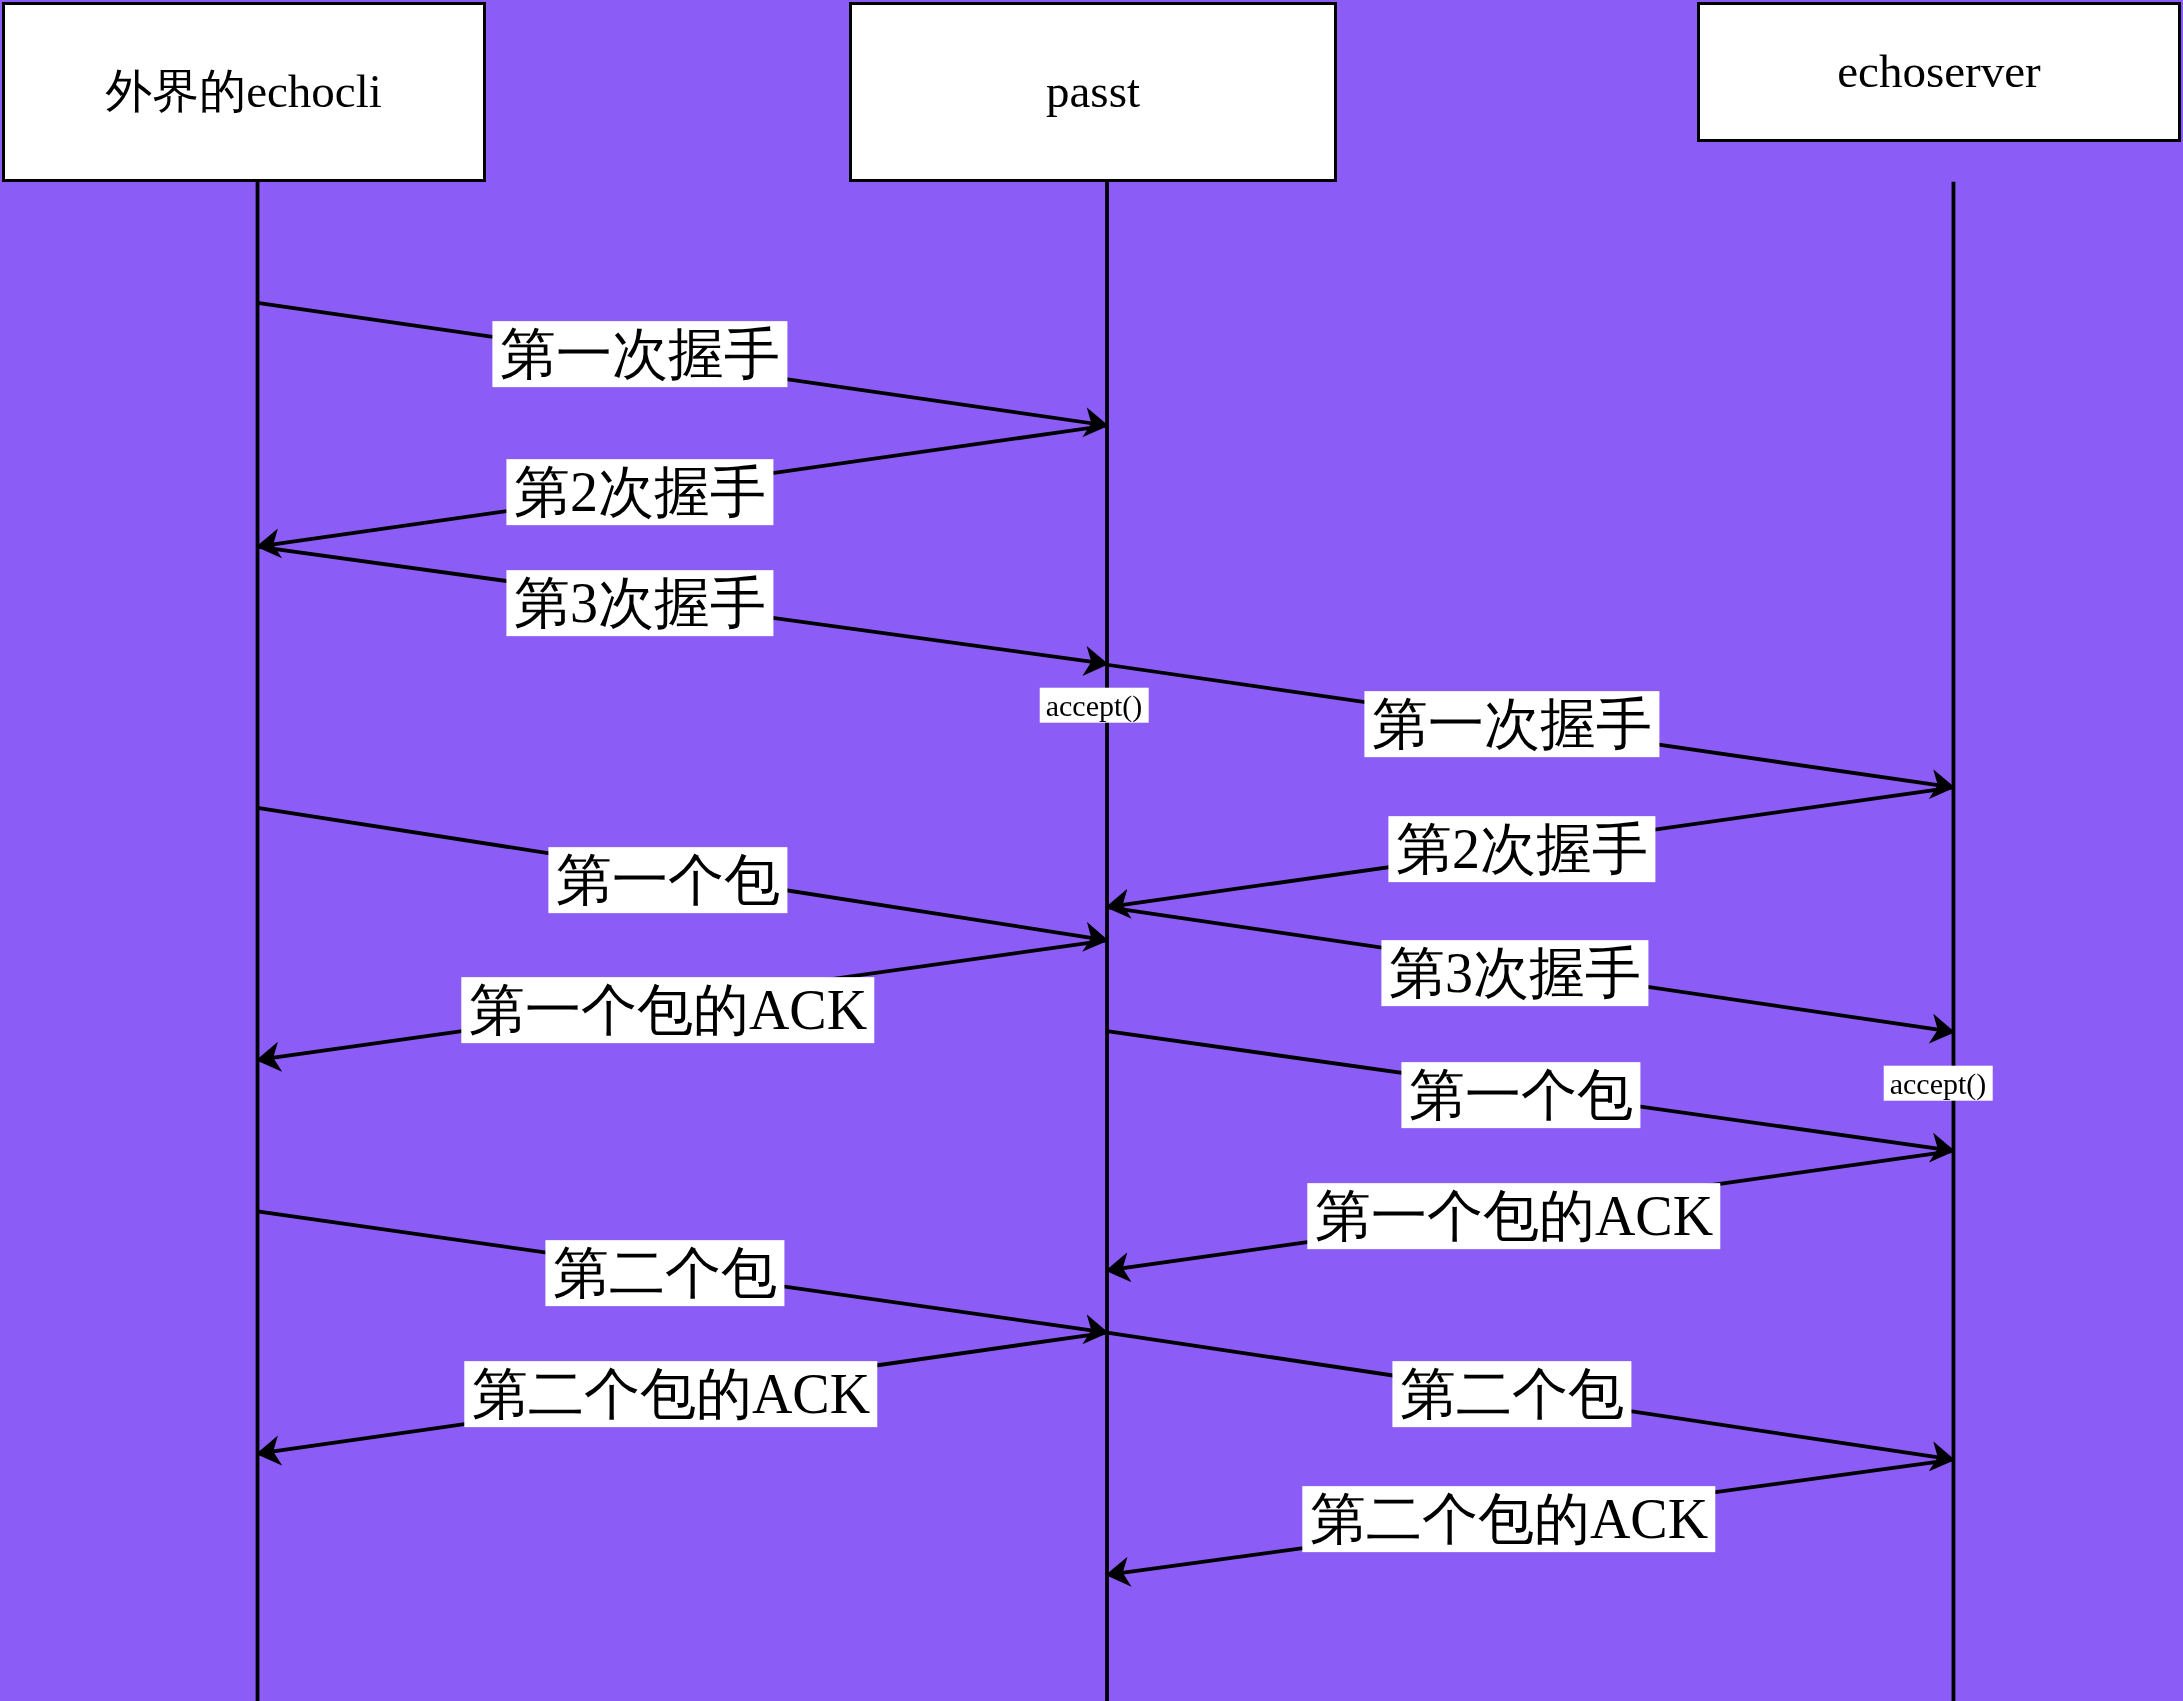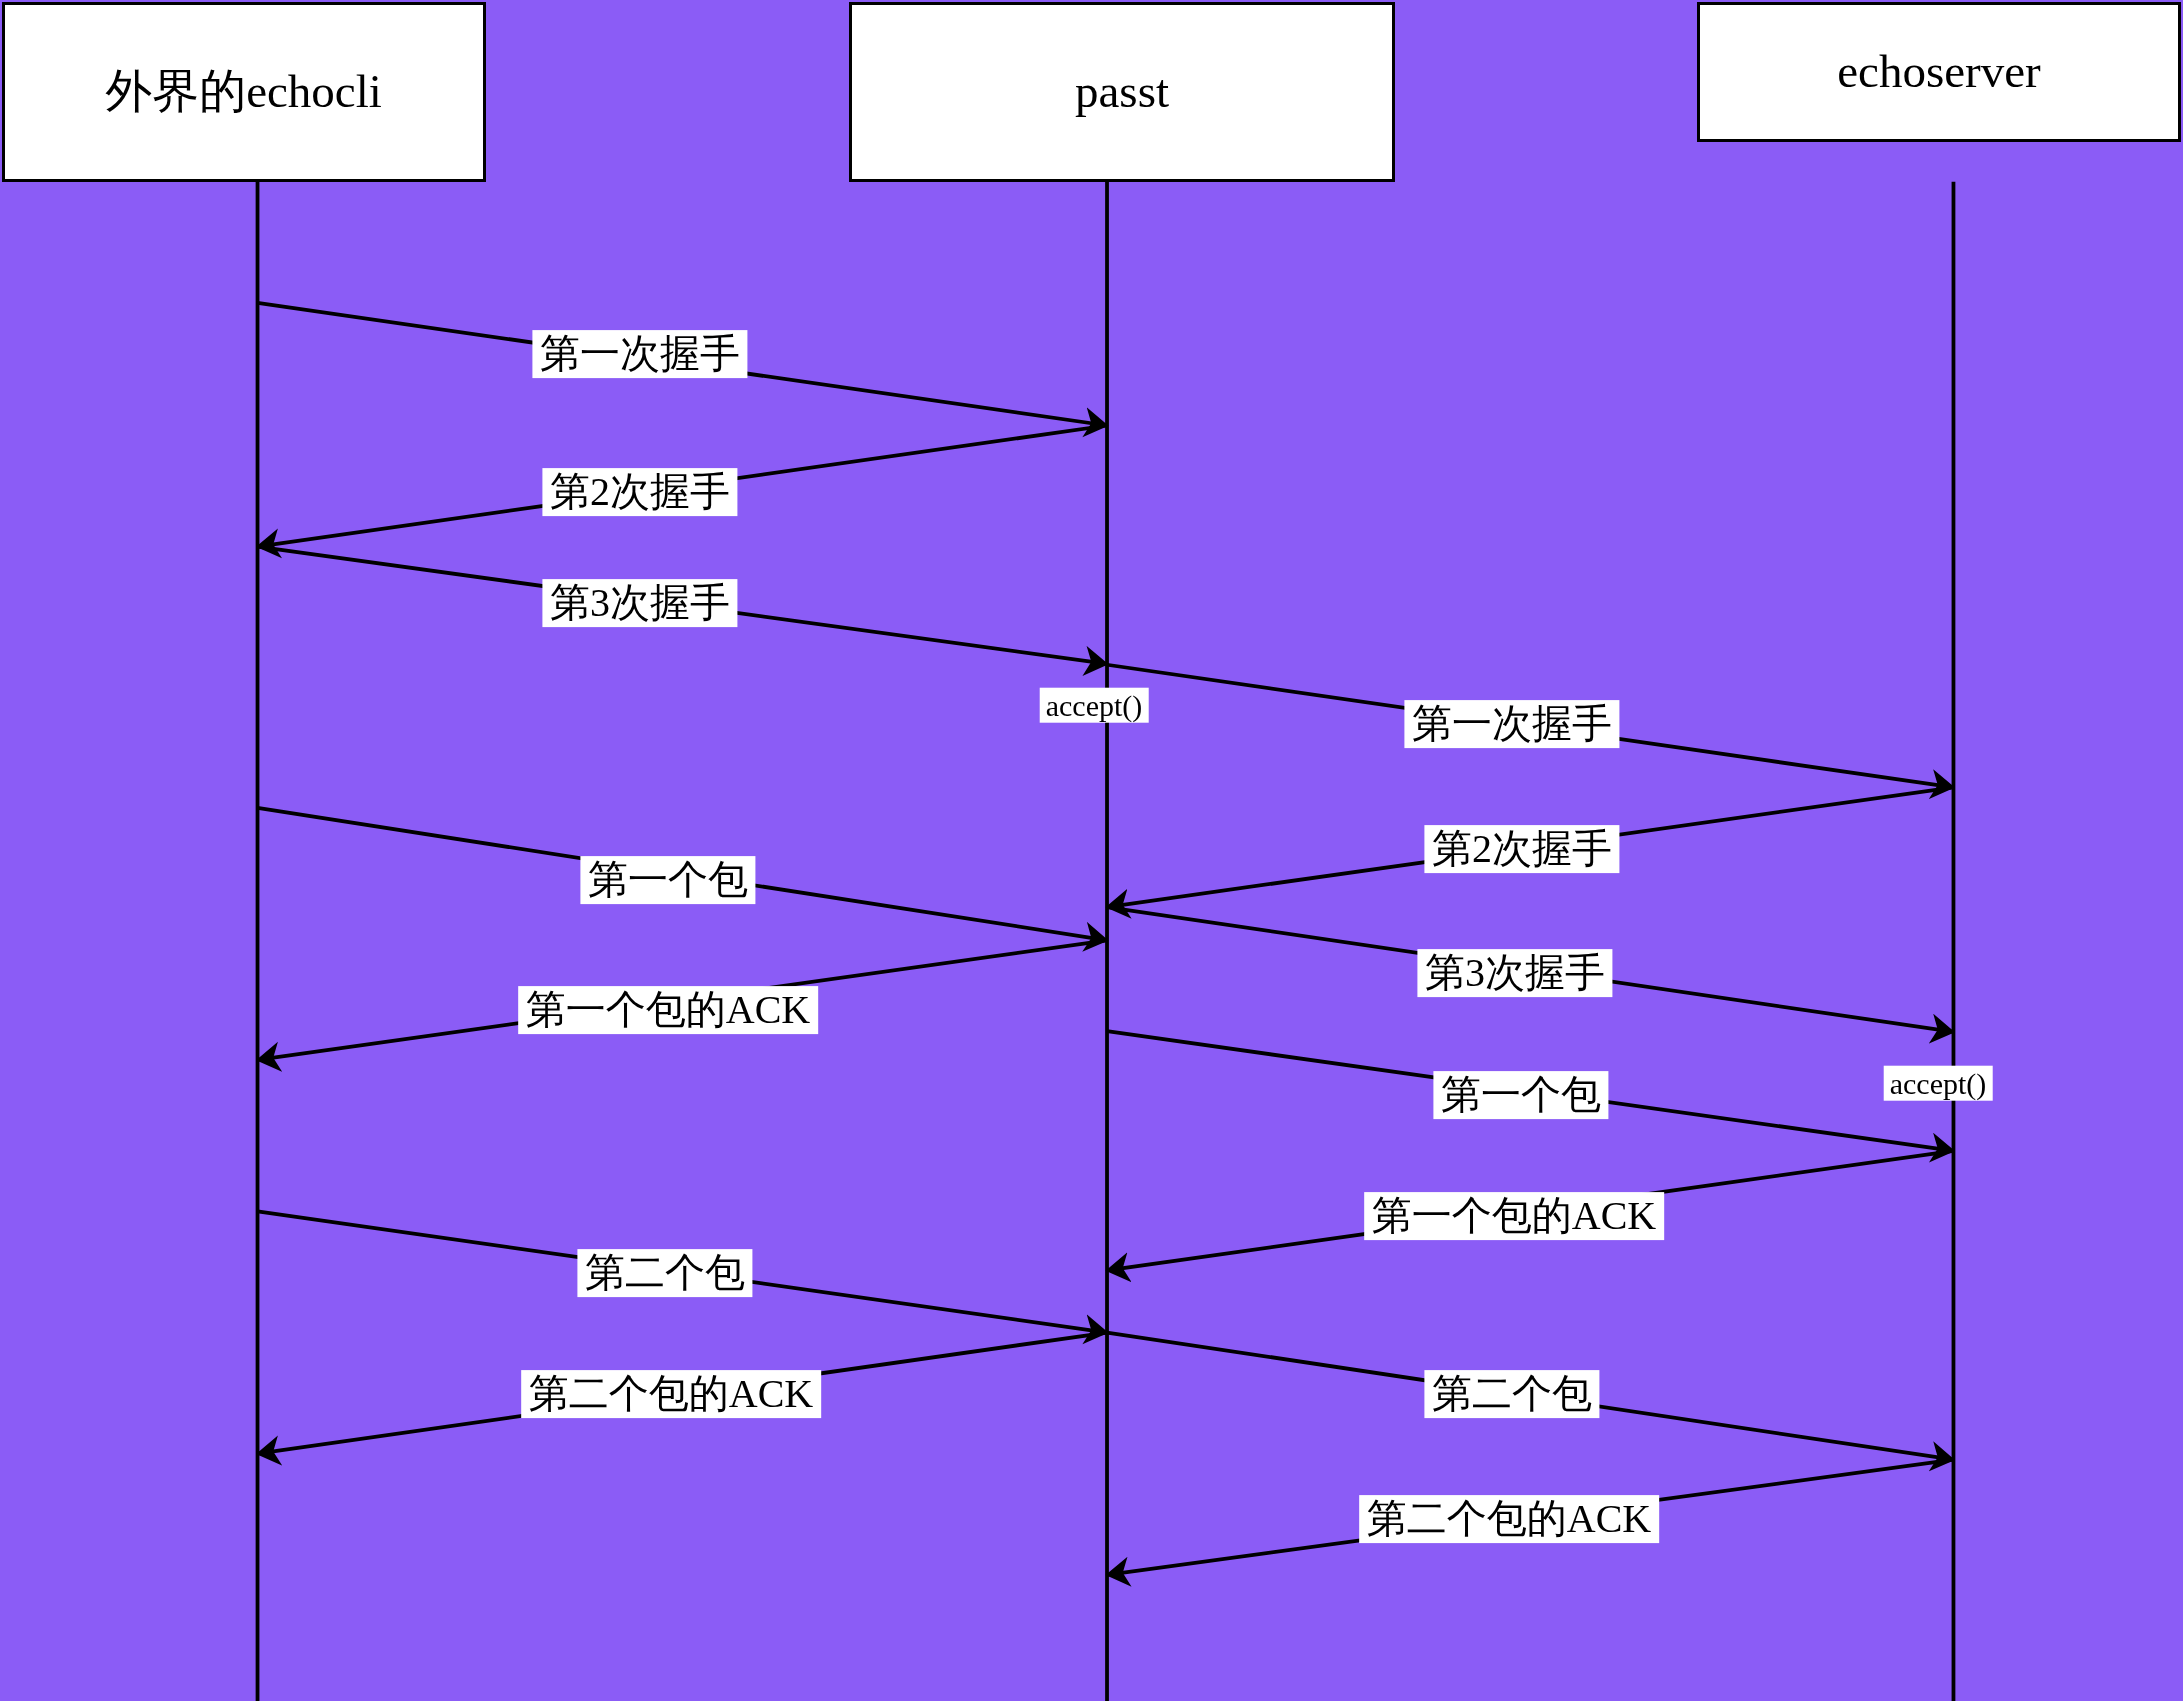--- a/index.html
+++ b/index.html
@@ -17,21 +17,21 @@
   .msg-line{stroke:#000000;stroke-width:5;fill:none;}
   .actor-box{
     position:absolute;box-sizing:border-box;
     border:3.8px solid #000000;background:#ffffff;
     display:flex;align-items:center;justify-content:center;
     font-size:47px;line-height:1.1;white-space:nowrap;
   }
   .msg-label{
     position:absolute;transform:translate(-50%,-50%);
     background:#ffffff;padding:1.5px 7.6px;
-    font-size:40px;line-height:1.12;white-space:nowrap;
+    font-size:56px;line-height:1.12;white-space:nowrap;
   }
   .accept-label{
     position:absolute;transform:translate(-50%,-50%);
     background:#ffffff;padding:0.8px 6px;
     font-size:30px;line-height:1.1;white-space:nowrap;
   }
 </style>
 </head>
 <body>
 
@@ -61,21 +61,21 @@
         <line x1="322" y1="1600" x2="1444" y2="1760" class="msg-line" marker-end="url(#arrowhead)"></line>
         <line x1="1444" y1="1760" x2="322" y2="1920" class="msg-line" marker-end="url(#arrowhead)"></line>
         <line x1="1444" y1="1760" x2="2562" y2="1928" class="msg-line" marker-end="url(#arrowhead)"></line>
         <line x1="2562" y1="1928" x2="1444" y2="2080" class="msg-line" marker-end="url(#arrowhead)"></line>
       </g>
   </svg>
 
 <div class="actor-box" style="left: 1.5px; top: 1.5px; width: 484px; height: 180px;">
       <span>外界的echocli</span>
     </div>
-    <div class="actor-box" style="left: 849px; top: 1.5px; width: 546px; height: 180px;">
+    <div class="actor-box" style="left: 849px; top: 1.5px; width: 488px; height: 180px;">
       <span>passt</span>
     </div>
     <div class="actor-box" style="left: 1697px; top: 1.5px; width: 484px; height: 140px;">
       <span>echoserver</span>
     </div>
     <div class="msg-label" style="left: 640px; top: 354px;">第一次握手</div>
     <div class="msg-label" style="left: 640px; top: 492px;">第2次握手</div>
     <div class="msg-label" style="left: 640px; top: 603px;">第3次握手</div>
     <div class="msg-label" style="left: 1512px; top: 724px;">第一次握手</div>
     <div class="msg-label" style="left: 1522px; top: 849px;">第2次握手</div>

